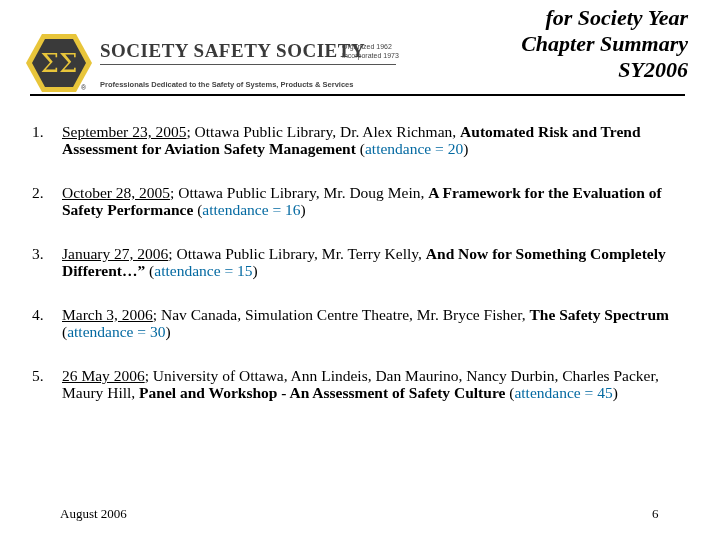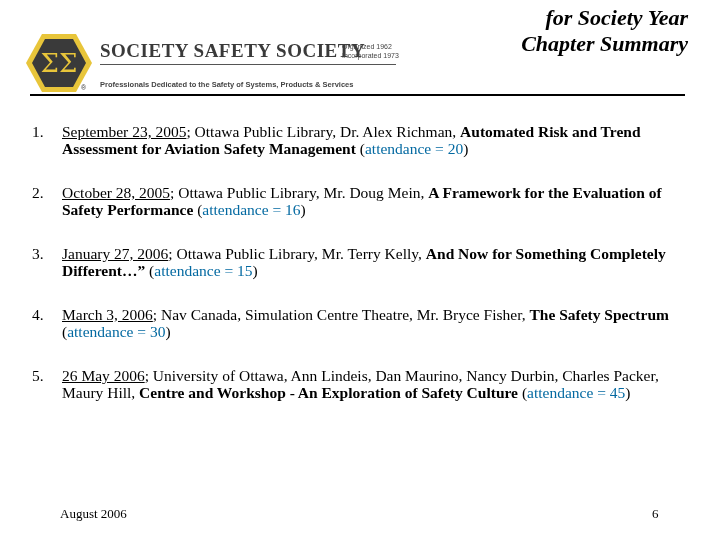--- a/index.html
+++ b/index.html
@@ -39,20 +39,21 @@
     <div>Organized 1962</div>
     <div>Incorporated 1973</div>
   </div>
   <div class="org-line"></div>
   <div class="org-tagline">Professionals Dedicated to the Safety of Systems, Products &amp; Services</div>
 </div>
 
 <div class="title">
   <div>for Society Year</div>
   <div>Chapter Summary</div>
+  <div>SY2006</div>
 </div>
 
 <div class="rule"></div>
 
 <ol class="items">
   <li>
     <span class="num">1.</span>
     <span class="date">September 23, 2005</span><span>; Ottawa Public Library, Dr. Alex Richman, </span><span class="b">Automated Risk and Trend Assessment for Aviation Safety Management</span> (<span class="att">attendance = 20</span>)
   </li>
   <li>
@@ -62,18 +63,18 @@
   <li>
     <span class="num">3.</span>
     <span class="date">January 27, 2006</span><span>; Ottawa Public Library, Mr. Terry Kelly, </span><span class="b">And Now for Something Completely Different…”</span> (<span class="att">attendance = 15</span>)
   </li>
   <li>
     <span class="num">4.</span>
     <span class="date">March 3, 2006</span><span>; Nav Canada, Simulation Centre Theatre, Mr. Bryce Fisher, </span><span class="b">The Safety Spectrum</span> (<span class="att">attendance = 30</span>)
   </li>
   <li class="tall">
     <span class="num">5.</span>
-    <span class="date">26 May 2006</span><span>; University of Ottawa, Ann Lindeis, Dan Maurino, Nancy Durbin, Charles Packer, Maury Hill,  </span><span class="b">Centre and Workshop - An Exploration of Safety Culture</span> (<span class="att">attendance = 45</span>)
+    <span class="date">26 May 2006</span><span>; University of Ottawa, Ann Lindeis, Dan Maurino, Nancy Durbin, Charles Packer, Maury Hill,  </span><span class="b">Panel and Workshop - An Assessment of Safety Culture</span> (<span class="att">attendance = 45</span>)
   </li>
 </ol>
 
 <div class="footer-left">August 2006</div>
 <div class="footer-right">6</div>
 
 </body></html>

